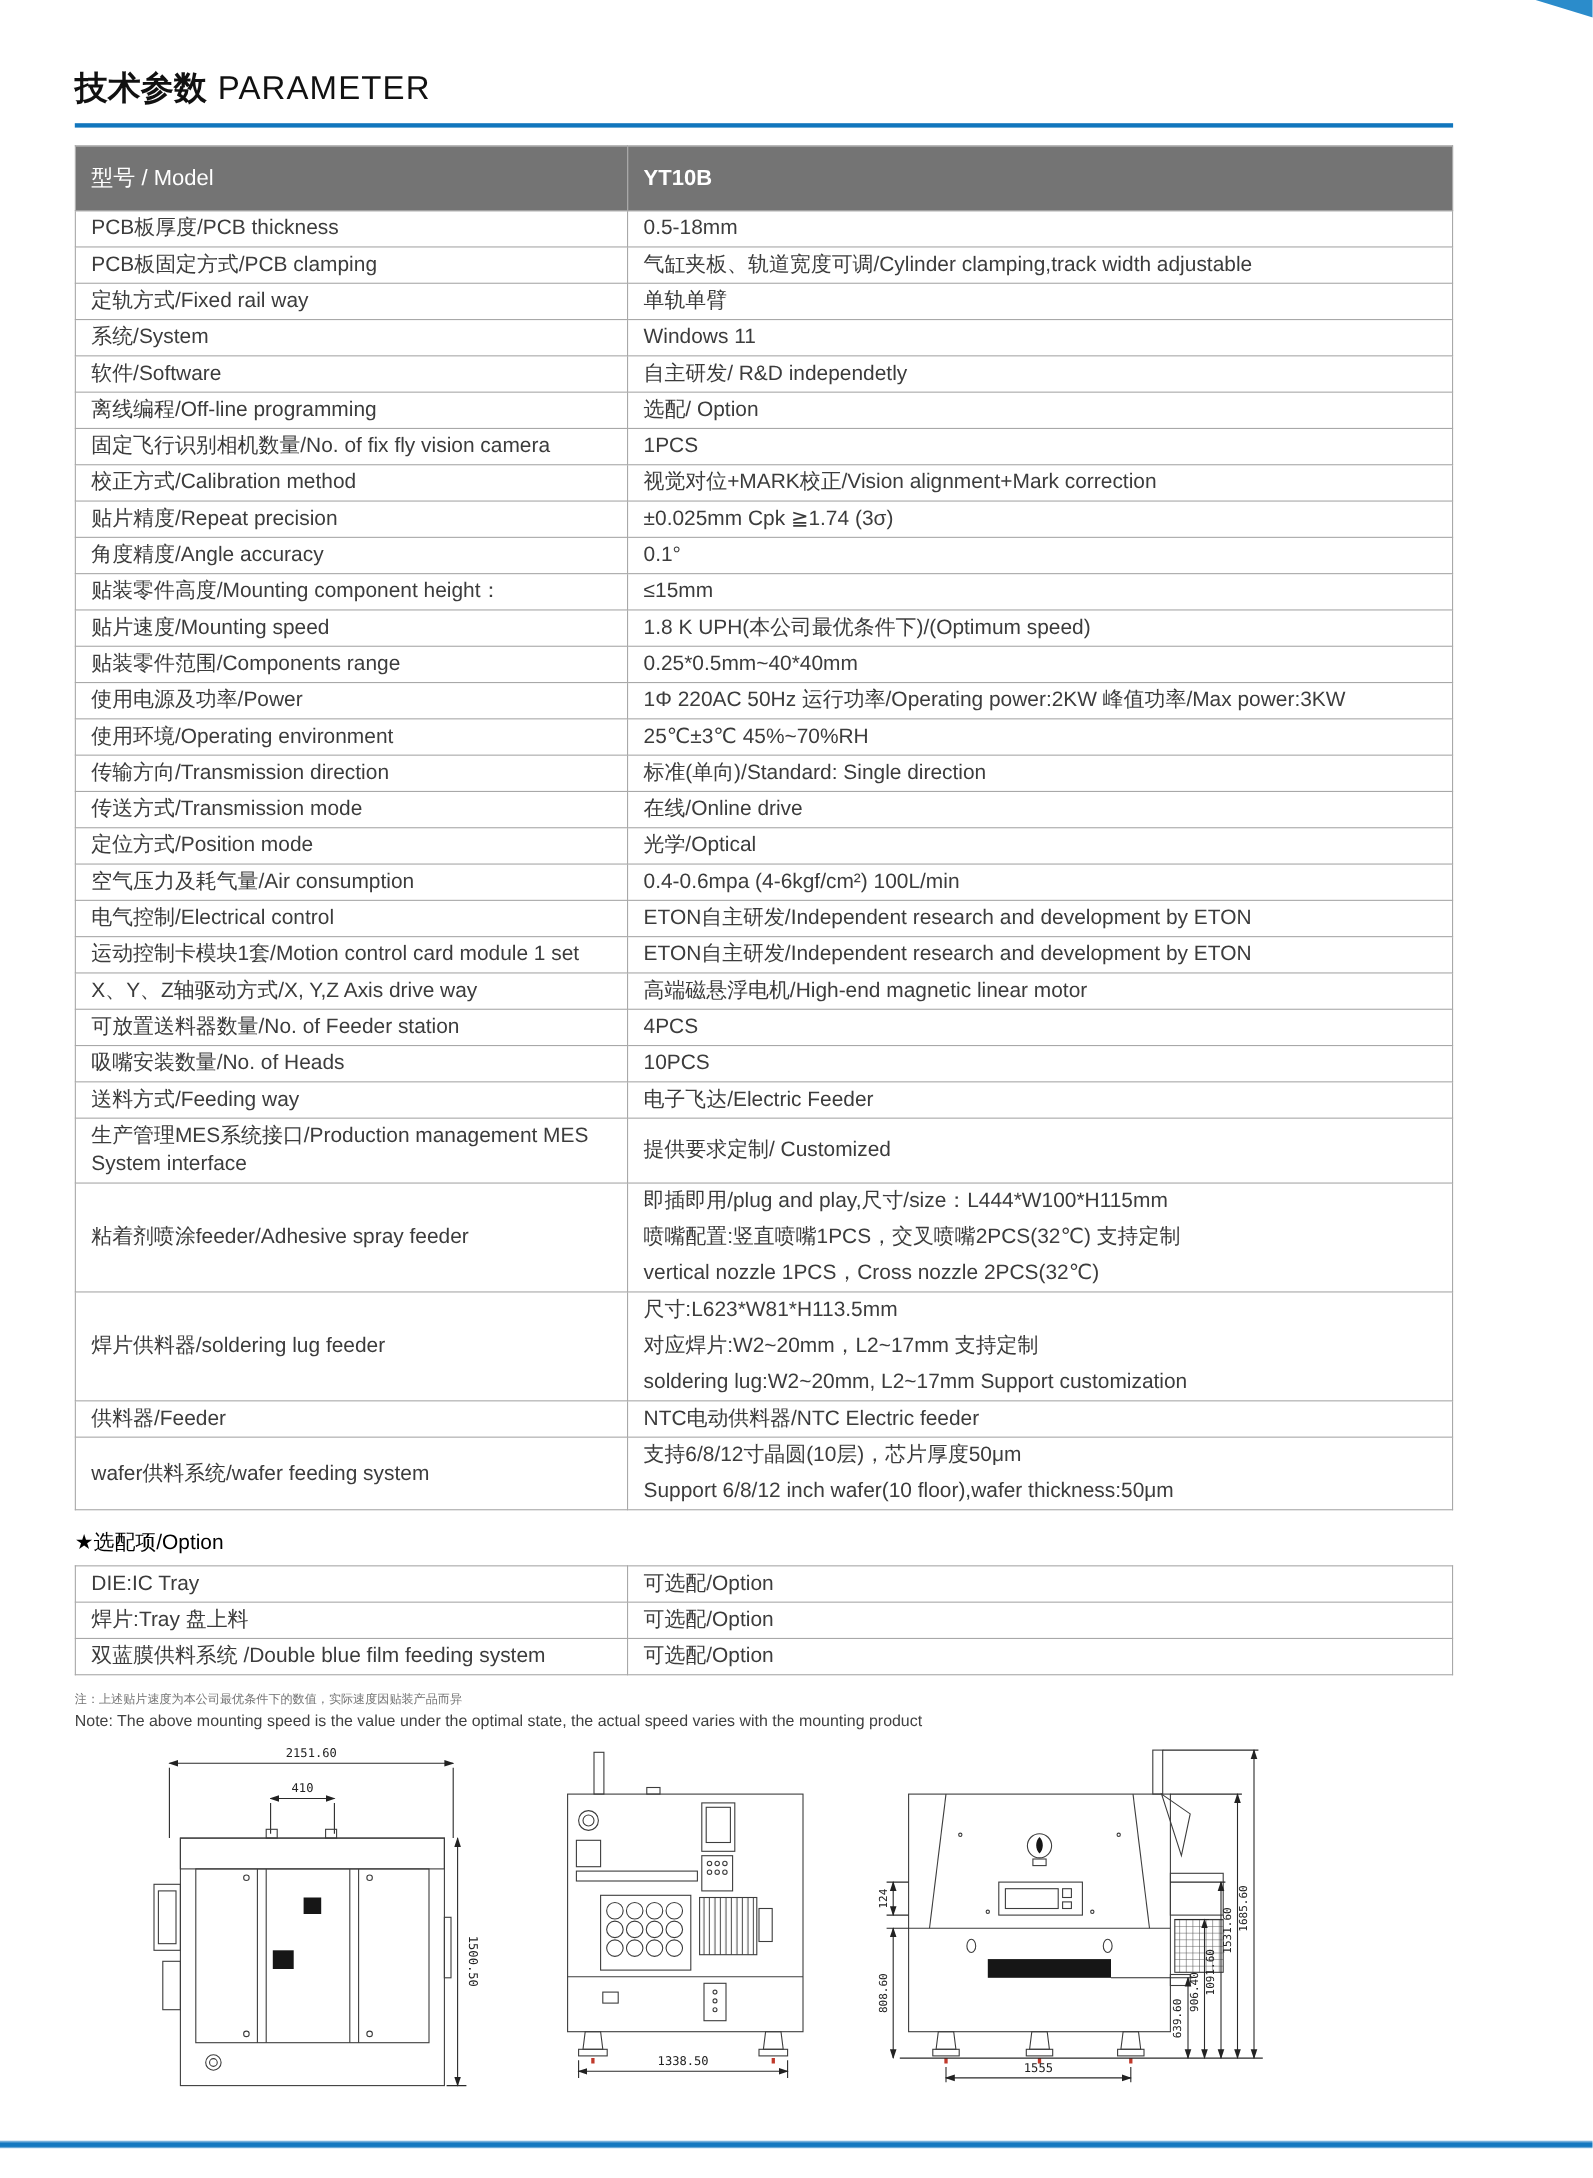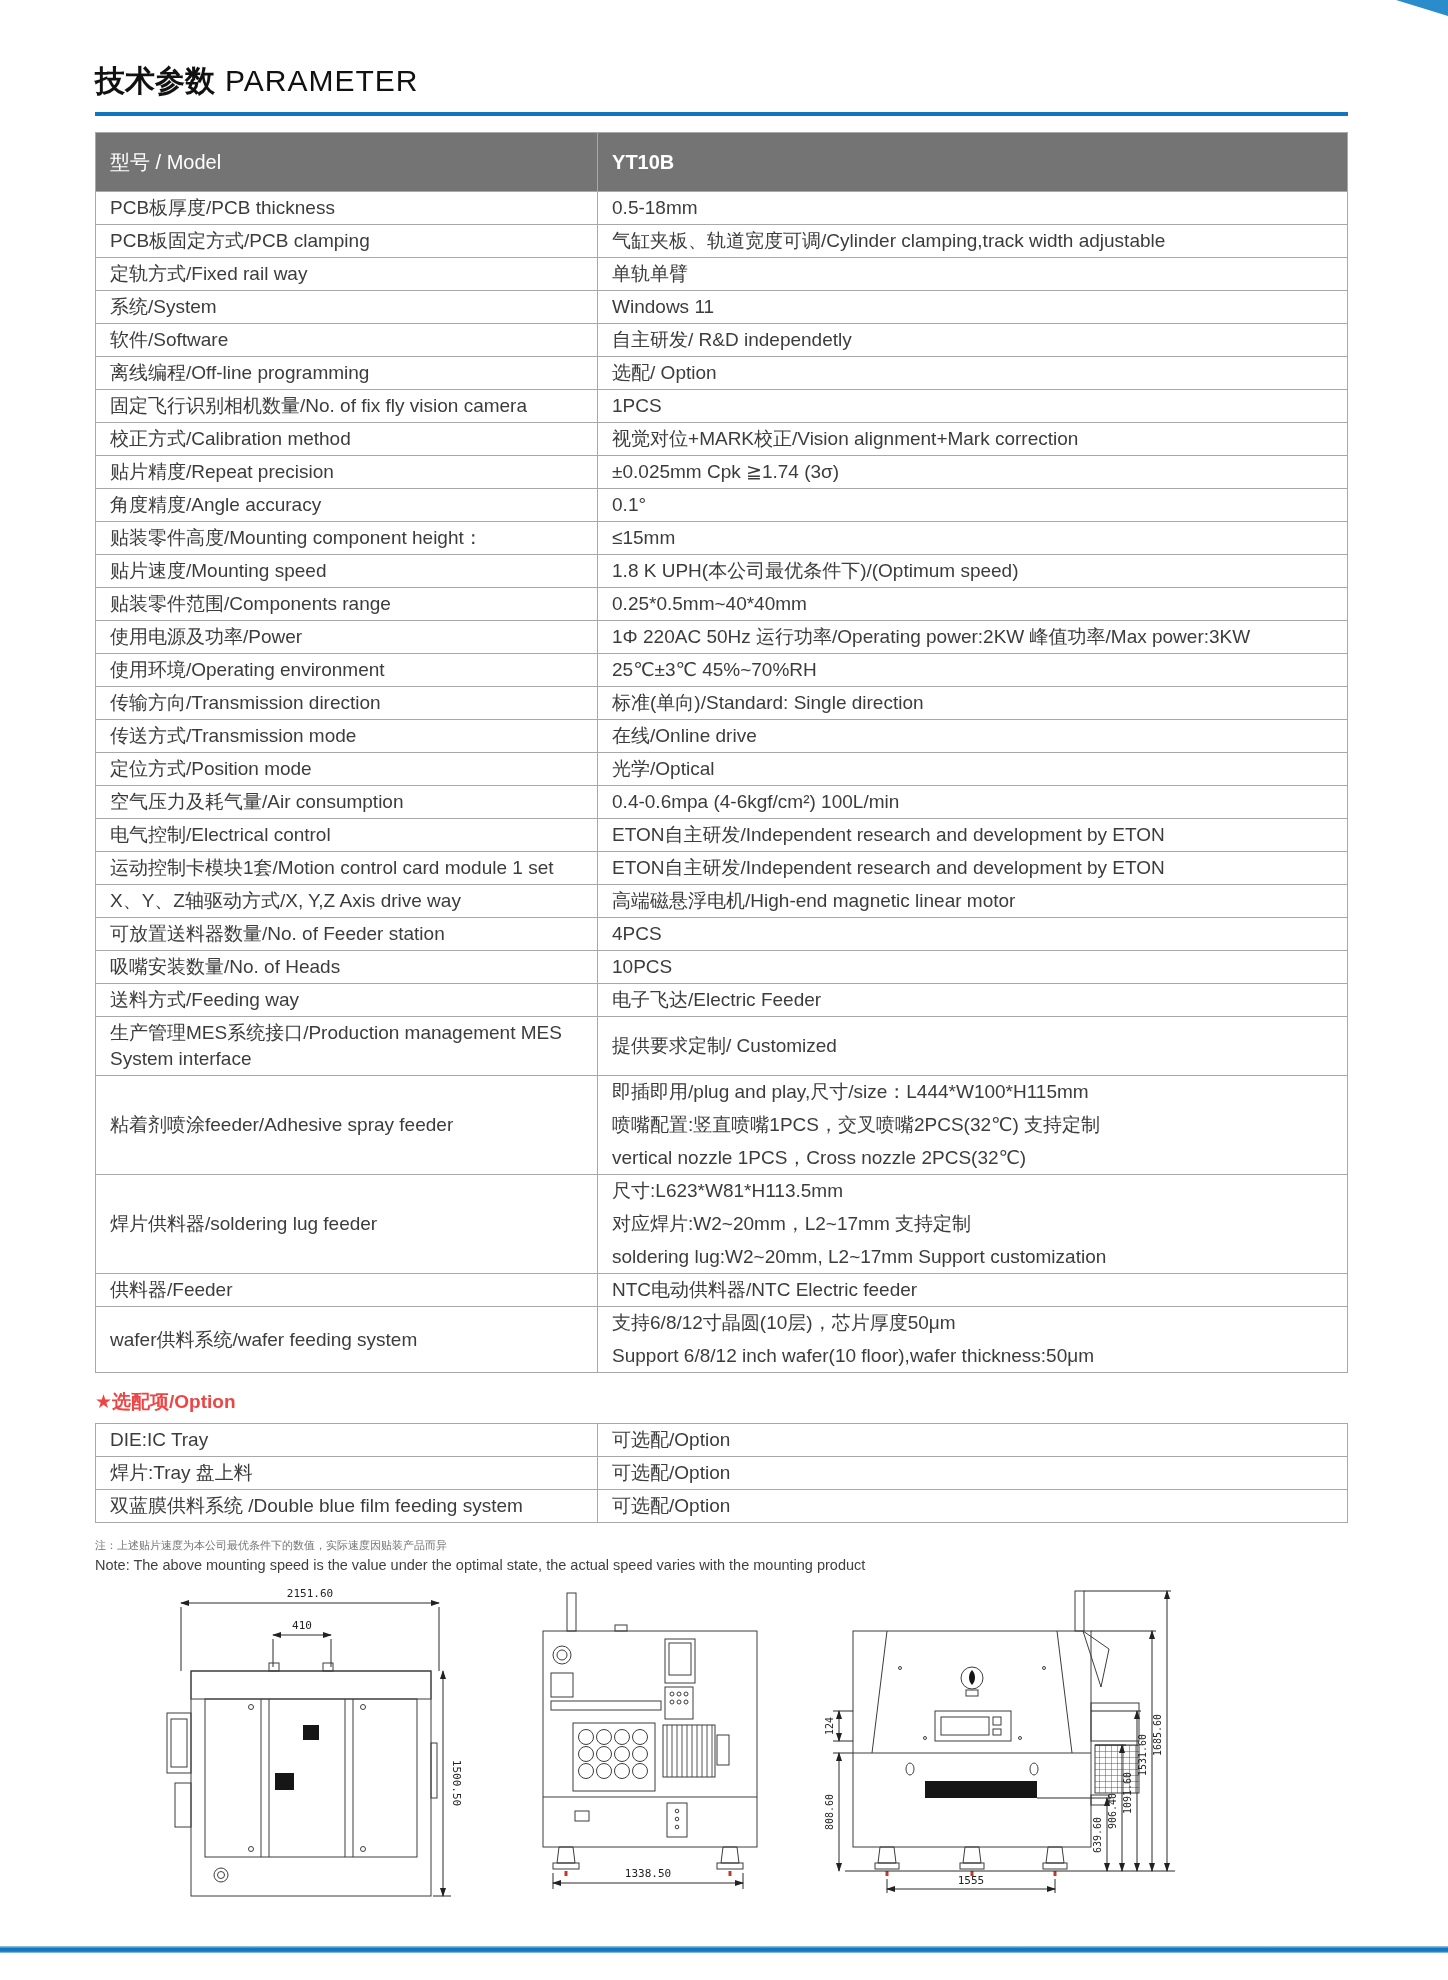--- a/index.html
+++ b/index.html
@@ -10,42 +10,42 @@
     font-family:"Liberation Sans","DejaVu Sans",sans-serif;
     color:#2f2f2f;
     overflow:hidden;
   }
   .corner-accent{
     position:absolute;top:0;right:0;
     width:0;height:0;
     border-top:16px solid #2b8ccb;
     border-left:52px solid transparent;
   }
-  .content{position:absolute;left:95px;top:0;width:1253px;}
+  .content{position:absolute;left:68px;top:0;width:1253px;}
   .page-title{margin:62px 0 0 0;font-size:30px;line-height:38px;color:#111;font-weight:bold;}
   .page-title .title-en{font-weight:normal;letter-spacing:1px;margin-left:10px;}
   .accent-line{height:4px;margin-top:12px;background:#1176bd;}
   table.spec{
     width:100%;border-collapse:collapse;margin-top:16px;table-layout:fixed;
   }
   table.spec th,table.spec td{
     border:1px solid #a8a8a8;
     padding:3px 14px;
     font-size:19px;line-height:26px;
     text-align:left;vertical-align:middle;
     color:#3c3c3c;font-weight:normal;
     word-wrap:break-word;
   }
   table.spec th{
     background:#747474;color:#ffffff;font-size:20px;padding:16px 14px;
   }
   table.spec th.model-value{font-weight:bold;}
   .label-col{width:40.1%;}
   .value-line + .value-line{margin-top:7px;}
-  .option-heading{margin-top:16px;font-size:19px;color:#ef4444;font-weight:bold;}
+  .option-heading{margin-top:16px;font-size:19px;color:#000000;}
   table.option{margin-top:8px;}
   .notes{margin-top:12px;}
   .note-zh{font-size:11px;color:#737373;line-height:20px;}
   .note-en{font-size:14.5px;color:#404040;line-height:20px;}
   .drawings{position:relative;margin-top:8px;height:350px;}
   .drawing{position:absolute;top:0;}
   .drawing svg{display:block;}
   .dim-label{font-family:"DejaVu Sans Mono","Liberation Mono",monospace;font-size:11px;fill:#222;}
   .dim-label-sm{font-family:"DejaVu Sans Mono","Liberation Mono",monospace;font-size:10px;fill:#222;}
   .bottom-bar{

